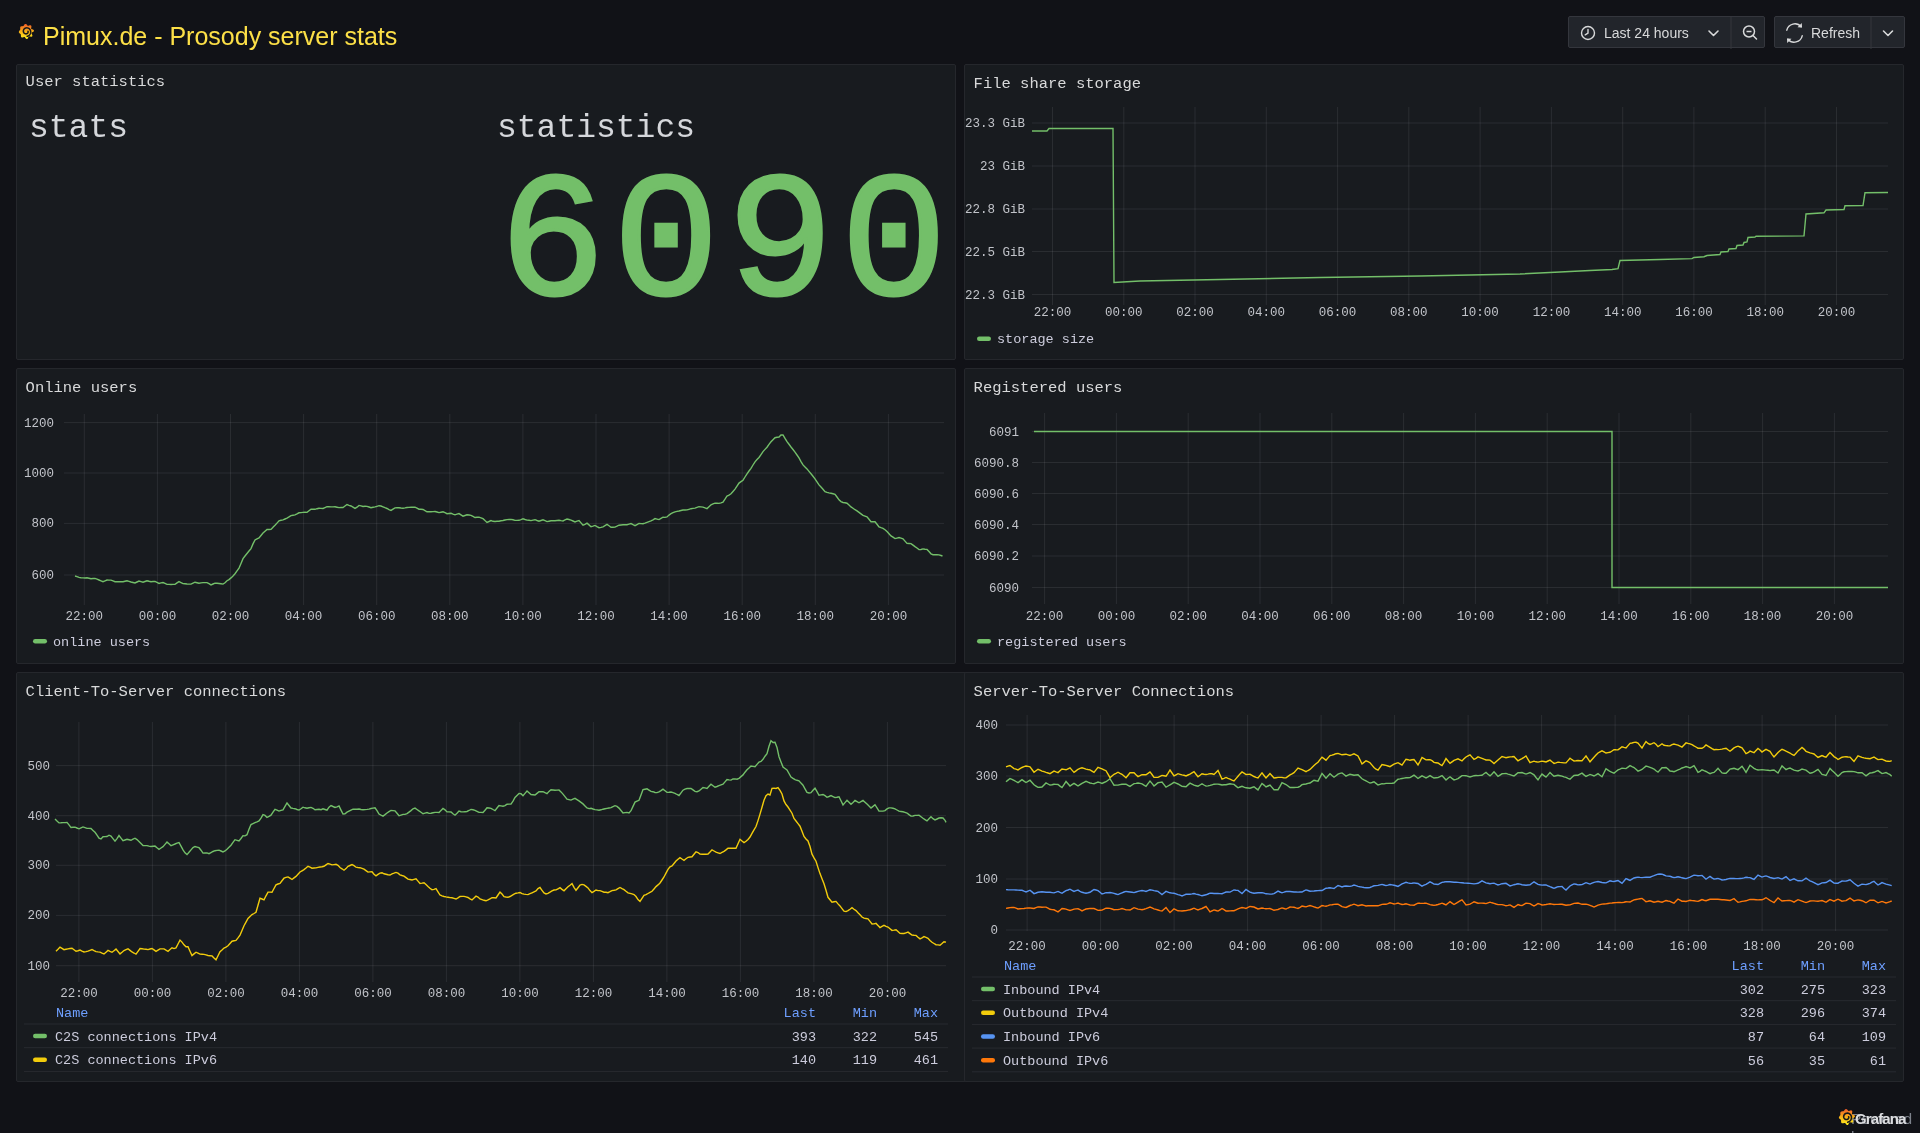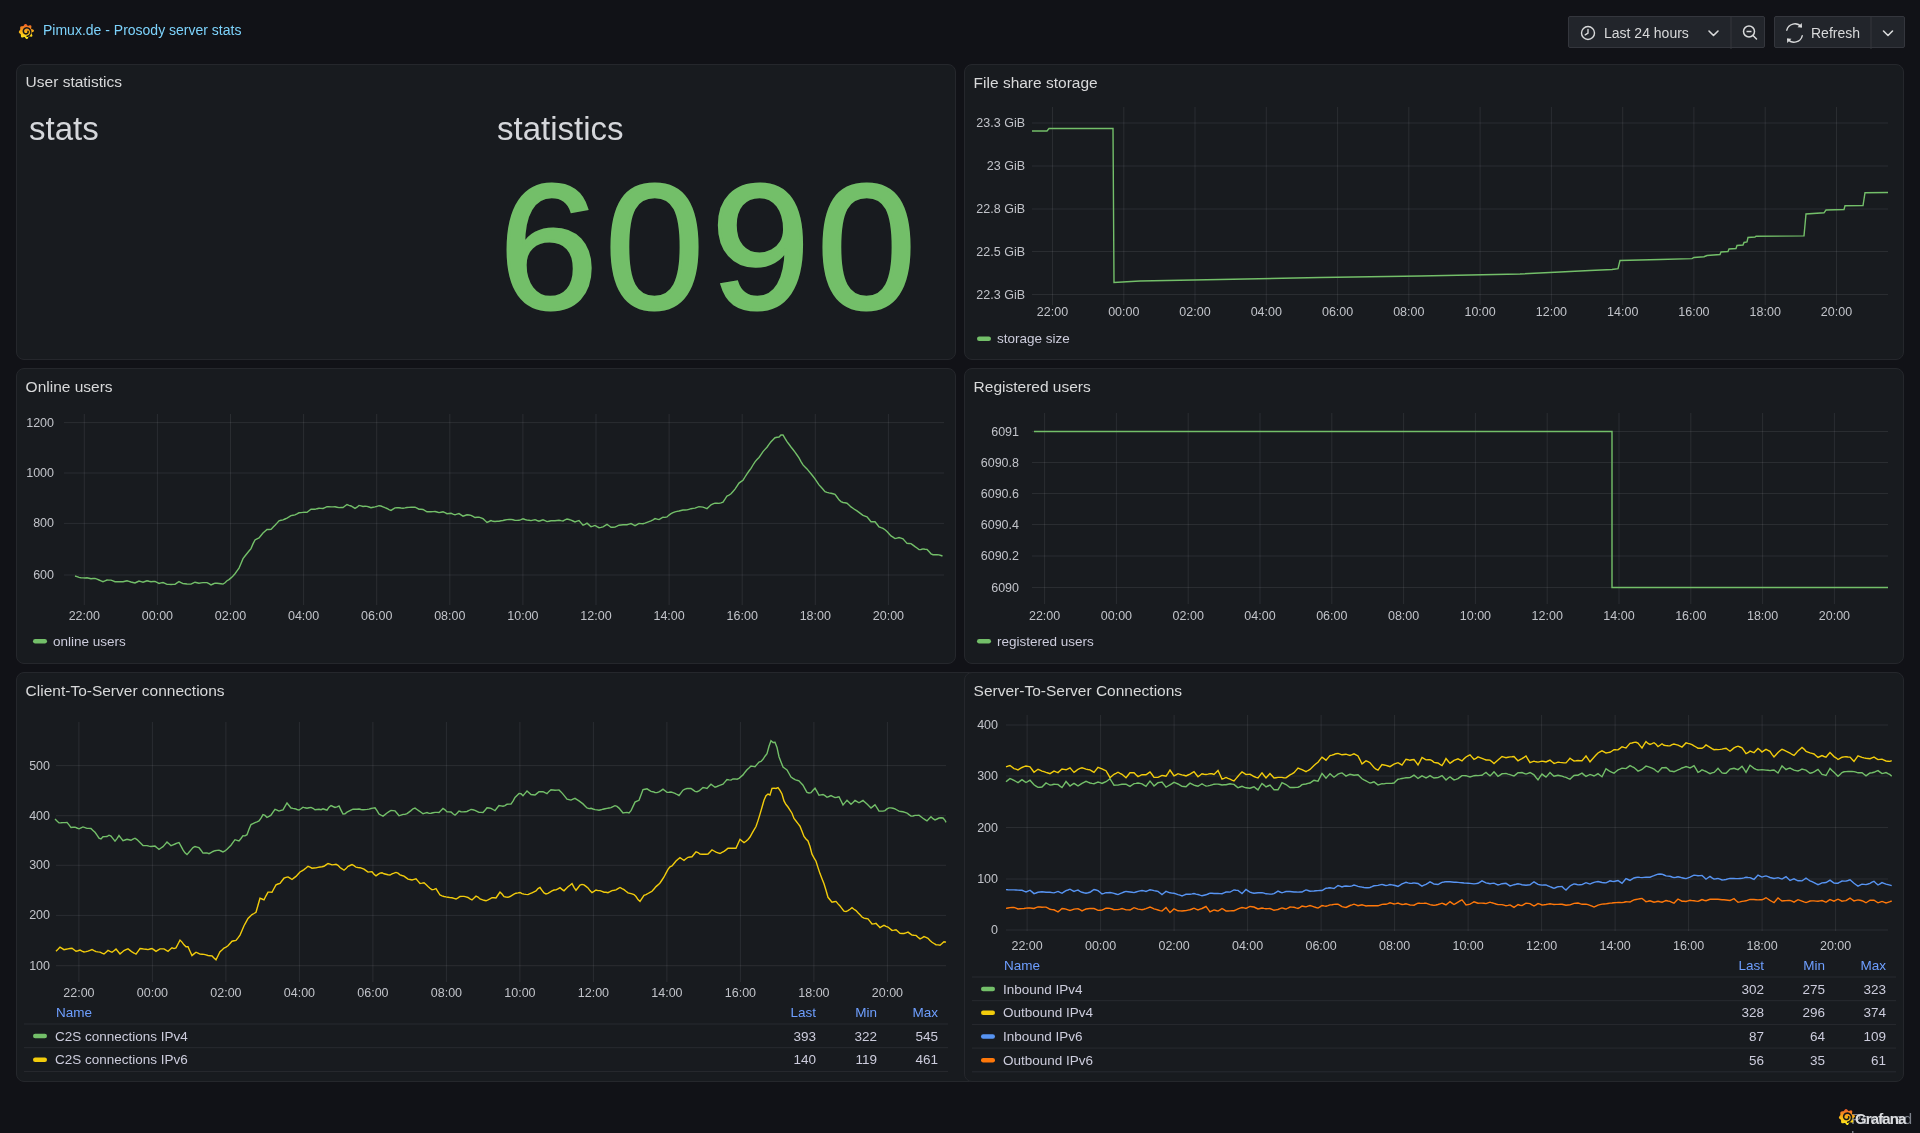--- a/index.html
+++ b/index.html
@@ -1,37 +1,37 @@
 <!DOCTYPE html>
 <html><head><meta charset="utf-8">
 <style>
 * { margin:0; padding:0; box-sizing:border-box; }
 html,body { width:1920px; height:1133px; background:#111217; font-family:"Liberation Sans",sans-serif; overflow:hidden; }
-.panel { position:absolute; background:#181B1F; border:1px solid #25272C; border-radius:8px; overflow:hidden; }
+.panel { position:absolute; background:#181B1F; border:1px solid #25272C; border-radius:2px; overflow:hidden;font-family:Liberation Mono, monospace; }
 .ptitle { font-size:15.5px; fill:#D8D9DA; font-weight:500; }
 .tick { font-size:12.5px; fill:#C1C3C9; }
 .leg { font-size:13.5px; fill:#CCCCDC; }
 .leghdr { font-size:13.5px; fill:#6E9FFF; font-weight:500; }
 .panel > svg { position:absolute; left:-1px; top:-1px; overflow:visible; }
 .hbtn { position:absolute; top:16px; height:32px; background:#22252B; border:1px solid #34363D; border-radius:2px; display:flex; align-items:center; color:#fca5a5; font-size:14px; }
 </style></head>
 <body>
 
 <div style="position:absolute;left:18px;top:23px;"><svg width="16" height="16" viewBox="0 0 64 64">
 <defs>
         <linearGradient id="gf2" x1="0" y1="1" x2="0" y2="0">
 <stop offset="0" stop-color="#FCEE1F"></stop>
           <stop offset="0.5" stop-color="#F9B116"></stop>
           <stop offset="1" stop-color="#F15B2A"></stop>
         </linearGradient>
       </defs>
 <path fill="url(#gf2)" d="M62.7 33.5 L63.7 31.9 L63.8 30.2 L63.1 28.7 L61.6 27.3 L59.6 26.2 L57.5 25.4 L55.5 24.7 L53.9 24.0 L52.8 23.1 L52.4 22.0 L52.5 20.5 L52.9 18.7 L53.4 16.6 L53.7 14.4 L53.6 12.4 L53.0 10.7 L51.9 9.6 L50.3 9.0 L48.4 8.9 L46.4 9.3 L44.5 10.0 L42.7 10.6 L41.1 11.0 L39.8 11.0 L38.7 10.5 L37.6 9.5 L36.5 8.2 L35.3 6.8 L34.0 5.4 L32.5 4.3 L30.9 3.8 L29.4 3.8 L27.9 4.3 L26.5 5.4 L25.3 6.8 L24.3 8.3 L23.4 9.7 L22.4 10.8 L21.4 11.7 L20.2 12.2 L18.8 12.4 L17.3 12.5 L15.6 12.6 L13.8 12.8 L12.2 13.2 L10.8 14.0 L9.7 15.1 L9.0 16.5 L8.7 18.0 L8.6 19.7 L8.8 21.4 L9.0 23.0 L9.0 24.5 L8.9 25.8 L8.5 27.1 L7.8 28.2 L6.8 29.4 L5.7 30.7 L4.7 32.0 L3.9 33.5 L3.4 35.0 L3.3 36.6 L3.8 38.0 L4.7 39.4 L5.8 40.6 L7.2 41.7 L8.6 42.7 L9.8 43.6 L10.7 44.6 L11.3 45.7 L11.6 47.1 L11.6 48.7 L11.6 50.4 L11.7 52.3 L11.9 54.1 L12.6 55.6 L13.6 56.8 L15.0 57.5 L16.7 57.8 L18.6 57.6 L20.5 57.1 L22.3 56.5 L23.8 56.1 L25.2 56.0 L26.4 56.3 L27.5 57.2 L28.5 58.6 L29.7 60.2 L31.0 61.8 L32.5 63.2 L34.1 64.1 L35.7 64.2 L37.3 63.6 L38.6 62.3 L39.7 60.5 L40.6 58.5 L41.3 56.5 L42.0 54.9 L42.8 53.8 L43.9 53.3 L45.4 53.4 L47.2 53.8 L49.4 54.4 L51.7 54.8 L53.9 54.9 L55.7 54.4 L57.0 53.3 L57.6 51.7 L57.5 49.7 L56.9 47.6 L55.9 45.4 L54.8 43.4 L54.1 41.8 L53.9 40.4 L54.3 39.3 L55.5 38.4 L57.2 37.4 L59.2 36.3 L61.2 35.0 L62.7 33.5 Z"></path>
 <path fill="none" stroke="#16171b" stroke-width="6" stroke-linecap="round" d="M36.6 53.3 L38.2 52.8 L39.8 52.1 L41.3 51.4 L42.7 50.5 L44.1 49.5 L45.3 48.4 L46.4 47.2 L47.4 45.9 L48.3 44.6 L49.1 43.1 L49.7 41.7 L50.1 40.2 L50.5 38.6 L50.7 37.1 L50.7 35.6 L50.7 34.0 L50.5 32.5 L50.1 31.1 L49.6 29.7 L49.1 28.3 L48.4 27.0 L47.6 25.8 L46.7 24.7 L45.7 23.6 L44.6 22.7 L43.5 21.9 L42.3 21.2 L41.1 20.6 L39.8 20.1 L38.5 19.7 L37.2 19.5 L35.9 19.4 L34.6 19.4 L33.3 19.5 L32.0 19.7 L30.8 20.0 L29.6 20.5 L28.5 21.0 L27.4 21.6 L26.4 22.3 L25.5 23.1 L24.7 24.0 L23.9 24.9 L23.3 25.9 L22.7 26.9 L22.3 27.9 L21.9 29.0 L21.6 30.1 L21.5 31.2 L21.4 32.3 L21.5 33.3 L21.6 34.4 L21.8 35.4 L22.1 36.4 L22.5 37.4 L23.0 38.3 L23.6 39.1 L24.2 39.9 L24.8 40.6 L25.6 41.2 L26.3 41.8 L27.1 42.3 L28.0 42.7 L28.8 43.0 L29.7 43.3 L30.6 43.4 L31.4 43.5 L32.3 43.5 L33.2 43.4 L34.0 43.3 L34.8 43.0 L35.5 42.8 L36.2 42.4 L36.9 42.0 L37.5 41.5 L38.1 41.0 L38.6 40.5 L39.1 39.9 L39.5 39.3 L39.8 38.6 L40.0 38.0 L40.2 37.3 L40.4 36.7 L40.4 36.0 L40.4 35.4 L40.4 34.7 L40.3 34.1 L40.1 33.5 L39.9 33.0"></path>
 </svg></div>
-<div style="position:absolute;left:43px;top:22px;font-size:14px;color:#7dd3fc;">Pimux.de - Prosody server stats</div>
+<div style="position:absolute;left:43px;top:22px;font-size:25px;color:#fde047;">Pimux.de - Prosody server stats</div>
 
 <div class="hbtn" style="left:1568px;width:197px;">
   <svg width="197" height="32" style="position:absolute;left:0;top:0;">
     <circle cx="19" cy="16" r="6.5" fill="none" stroke="#D8D9DA" stroke-width="1.4"></circle>
     <path d="M19 12.5 L19 16 L16.2 17.8" fill="none" stroke="#D8D9DA" stroke-width="1.4" stroke-linecap="round"></path>
     <text x="35" y="21" fill="#D8D9DA" font-size="14px">Last 24 hours</text>
     <path d="M140 14 L144.5 18.5 L149 14" fill="none" stroke="#D8D9DA" stroke-width="1.6" stroke-linecap="round" stroke-linejoin="round"></path>
     <line x1="162" y1="0" x2="162" y2="32" stroke="#34363D" stroke-width="1"></line>
     <circle cx="180" cy="14.5" r="5.5" fill="none" stroke="#D8D9DA" stroke-width="1.5"></circle>
     <line x1="177.5" y1="14.5" x2="182.5" y2="14.5" stroke="#D8D9DA" stroke-width="1.5"></line>

